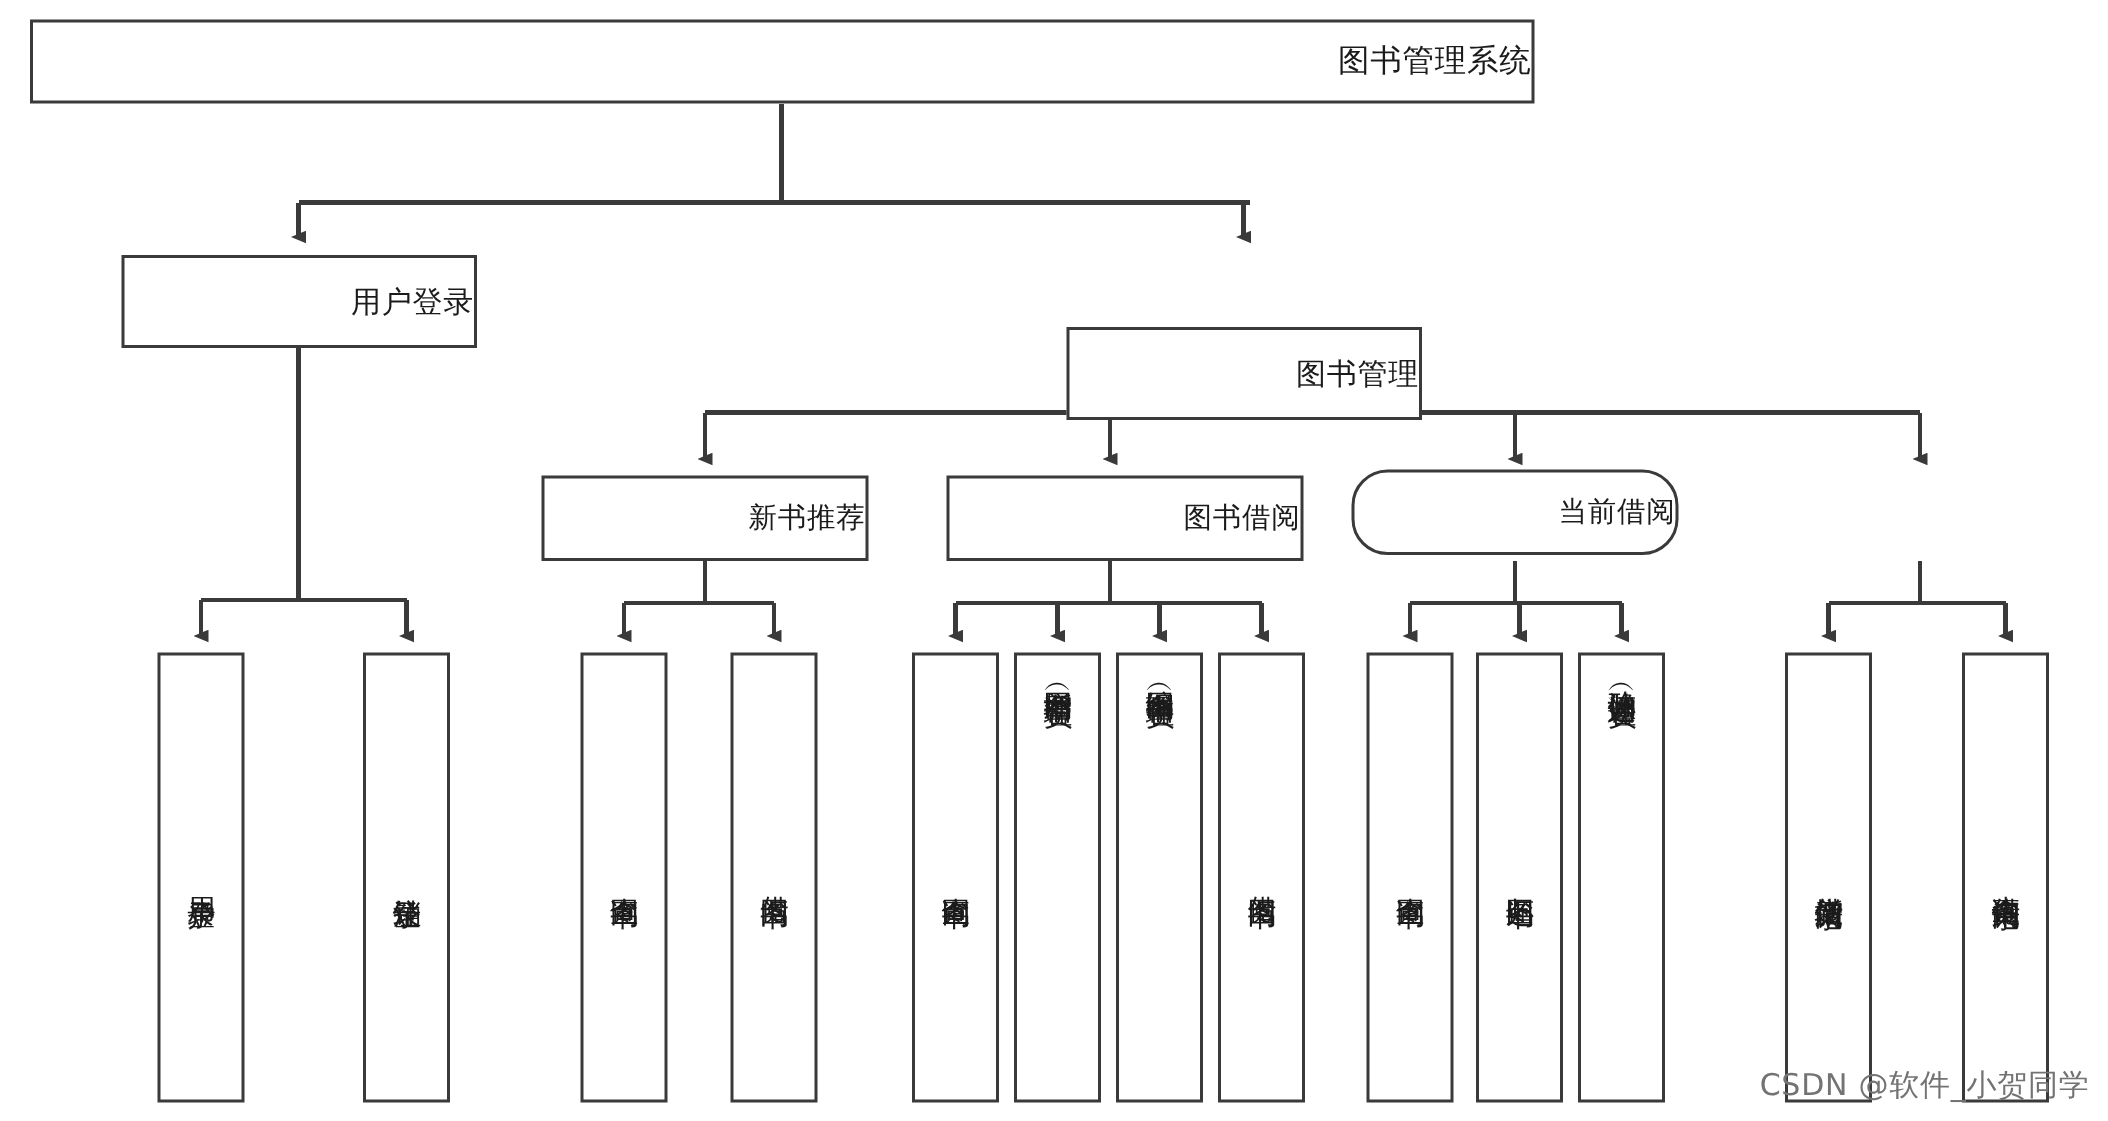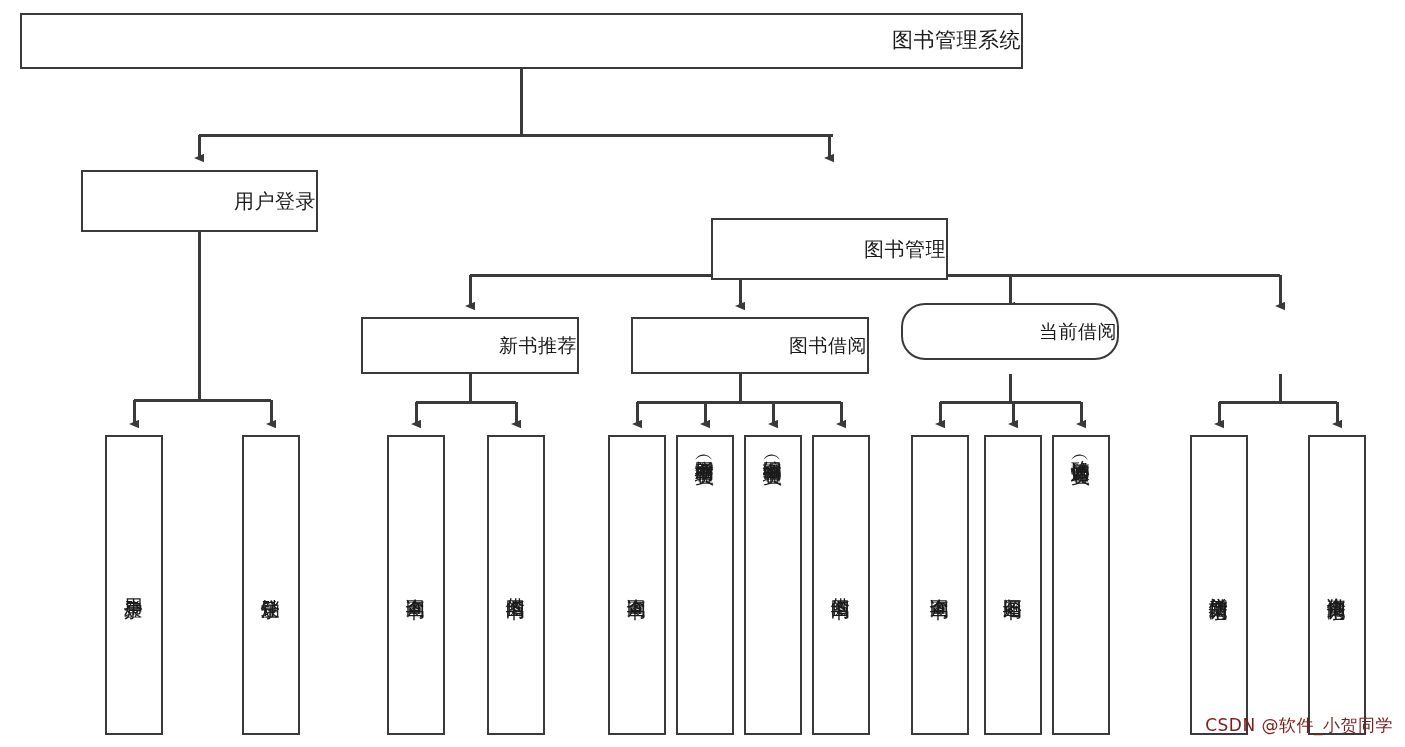--- a/index.html
+++ b/index.html
@@ -59,22 +59,22 @@
     margin: 0 auto;
   }
   .node-leaf.centered {
     align-items: center;
     padding-top: 0;
   }
   .watermark {
     position: absolute;
     right: 12px;
     bottom: 10px;
-    font-size: 17px;
-    color: #7f1d1d;
+    font-size: 20px;
+    color: #737373;
     letter-spacing: 0.5px;
     white-space: nowrap;
   }
 </style>
 </head>
 <body>
 
 <div id="canvas">
 
   <svg class="wires" viewBox="0 0 1405 747" xmlns="http://www.w3.org/2000/svg">
@@ -137,21 +137,21 @@
   <div class="node node-l2" style="left:711px; top:170px; width:237px; height:62px;margin-top:48px;">
     <span class="label">图书管理</span>
   </div>
 
   <div class="node node-l3" style="left:361px; top:317px; width:218px; height:57px;">
     <span class="label">新书推荐</span>
   </div>
   <div class="node node-l3" style="left:631px; top:317px; width:238px; height:57px;">
     <span class="label">图书借阅</span>
   </div>
-  <div class="node node-l3" style="left:901px; top:303px; width:218px; height:57px;border-radius:24px;">
+  <div class="node node-l3" style="left:901px; top:313px; width:218px; height:57px;border-radius:24px;">
     <span class="label">当前借阅</span>
   </div>
 
   <div class="node node-leaf centered" style="left:105px; top:435px; width:58px; height:300px;">
     <span class="label">用户登录</span>
   </div>
   <div class="node node-leaf centered" style="left:242px; top:435px; width:58px; height:300px;">
     <span class="label">注销登录</span>
   </div>
 

